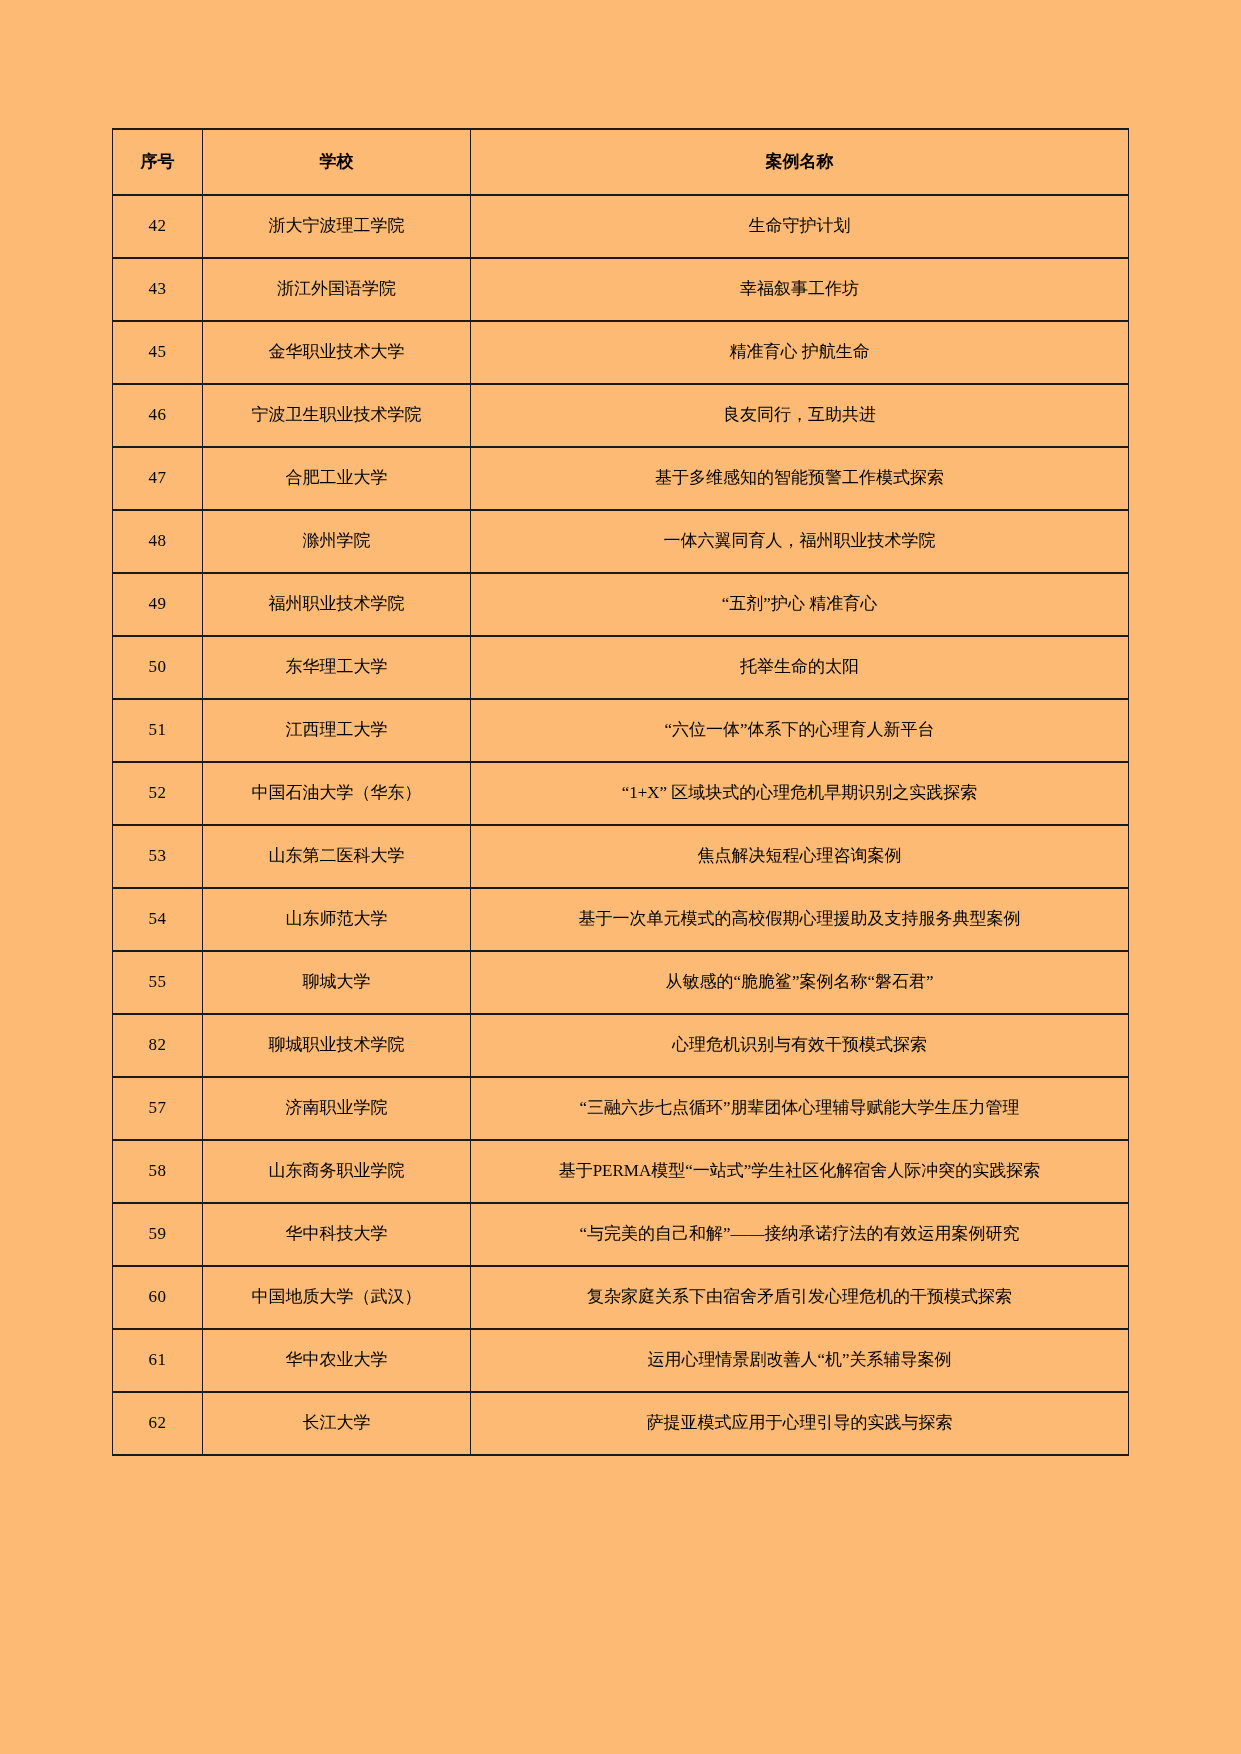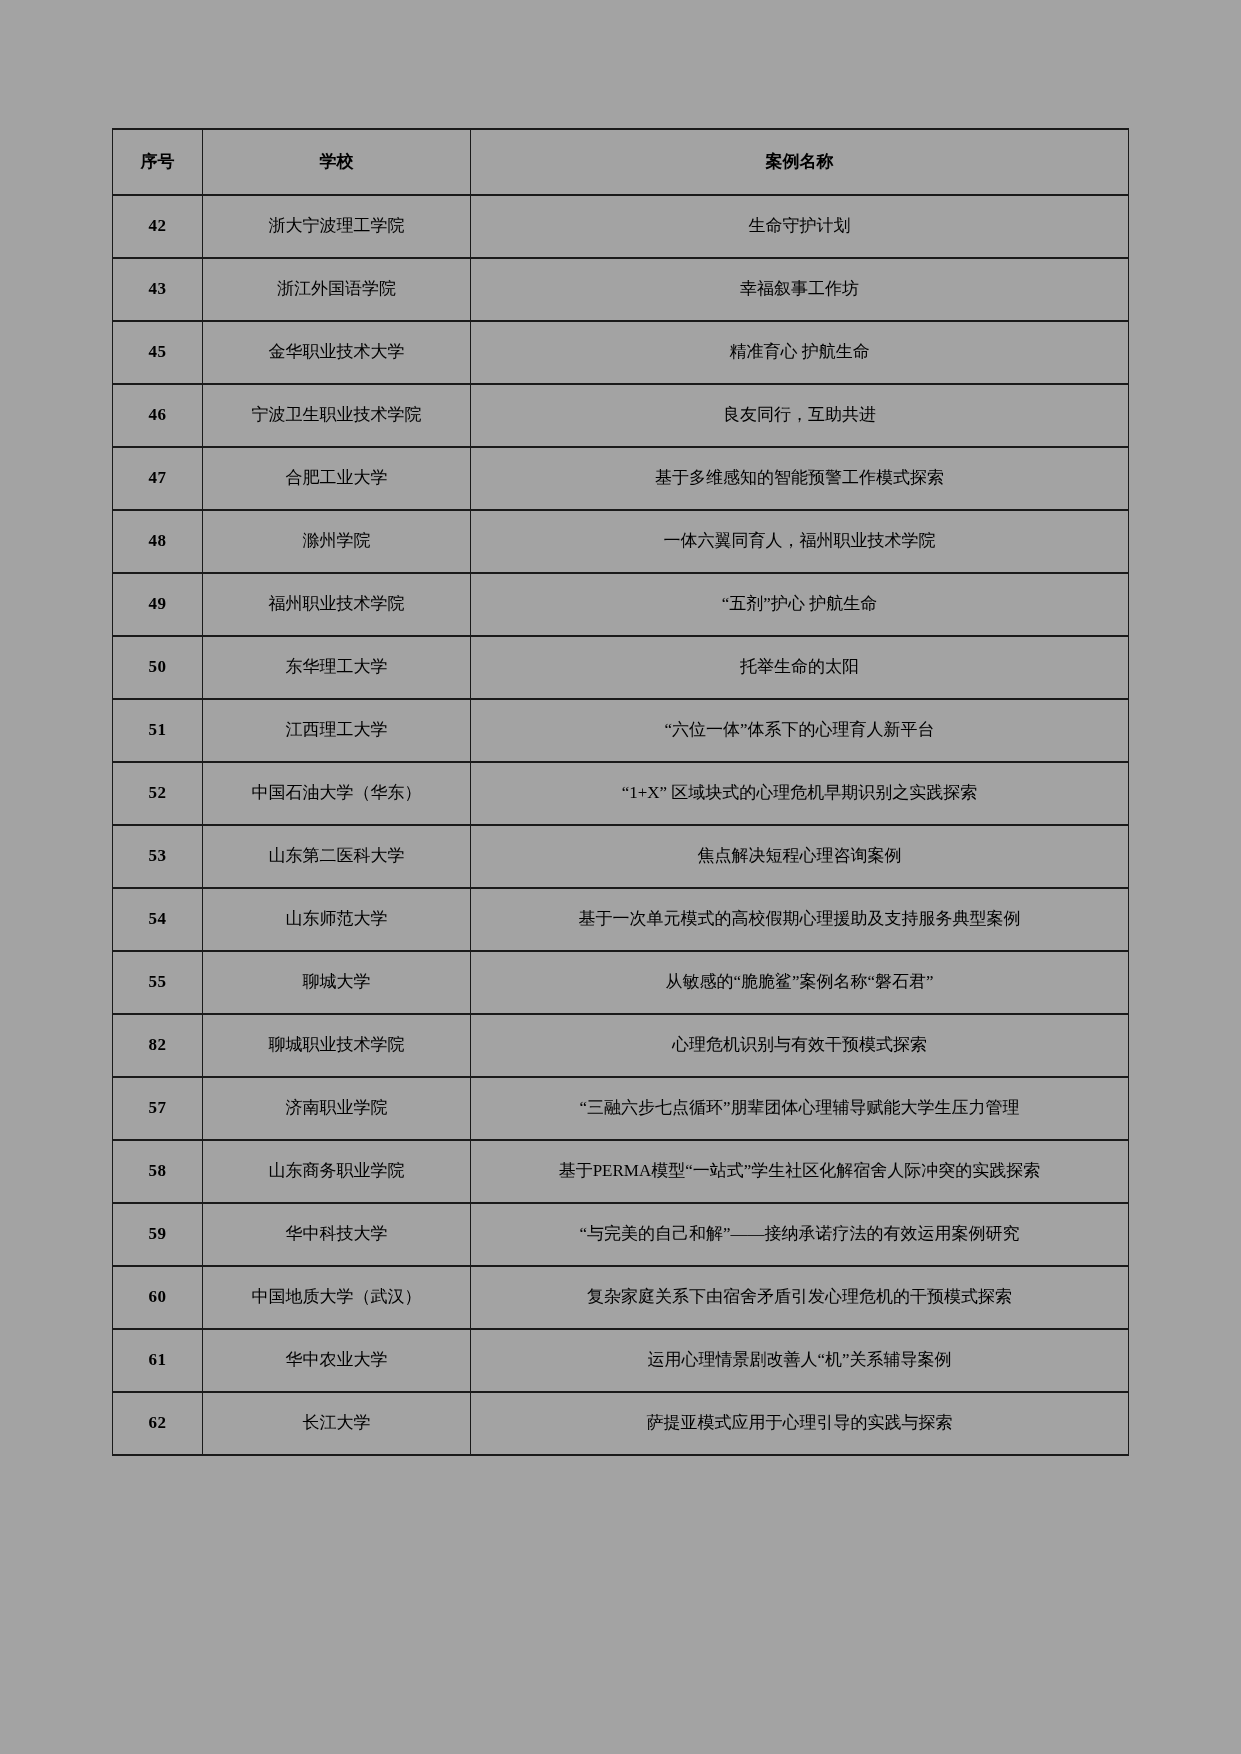--- a/index.html
+++ b/index.html
@@ -6,21 +6,21 @@
   html, body {
     width: 1241px;
     background: #ffffff;
     font-family: "Liberation Serif", "DejaVu Serif", serif;
     color: #000000;
   }
   .page {
     position: relative;
     width: 1241px;
     height: 1754px;
-    background: #a3a3a3;
+    background: #fdba74;
     overflow: hidden;
   }
   table.case-table {
     position: absolute;
     top: 128px;
     left: 112px;
     width: 1016px;
     border-collapse: collapse;
     table-layout: fixed;
   }
@@ -43,21 +43,20 @@
     height: 66px;
     font-weight: bold;
     font-size: 17px;
   }
   table.case-table tbody td {
     height: 63px;
   }
   table.case-table td.cell-no {
     font-family: "Liberation Serif", "DejaVu Serif", serif;
     letter-spacing: 0.5px;
-    font-weight: bold;
   }
 </style>
 </head>
 <body>
 
 <div class="page">
   <table class="case-table">
     <colgroup>
       <col class="col-no">
       <col class="col-school">
@@ -104,21 +103,21 @@
 
   <tr>
     <td class="cell-no">48</td>
     <td class="cell-school">滁州学院</td>
     <td class="cell-case">一体六翼同育人，福州职业技术学院</td>
   </tr>
 
   <tr>
     <td class="cell-no">49</td>
     <td class="cell-school">福州职业技术学院</td>
-    <td class="cell-case">“五剂”护心 护航生命</td>
+    <td class="cell-case">“五剂”护心 精准育心</td>
   </tr>
 
   <tr>
     <td class="cell-no">50</td>
     <td class="cell-school">东华理工大学</td>
     <td class="cell-case">托举生命的太阳</td>
   </tr>
 
   <tr>
     <td class="cell-no">51</td>

